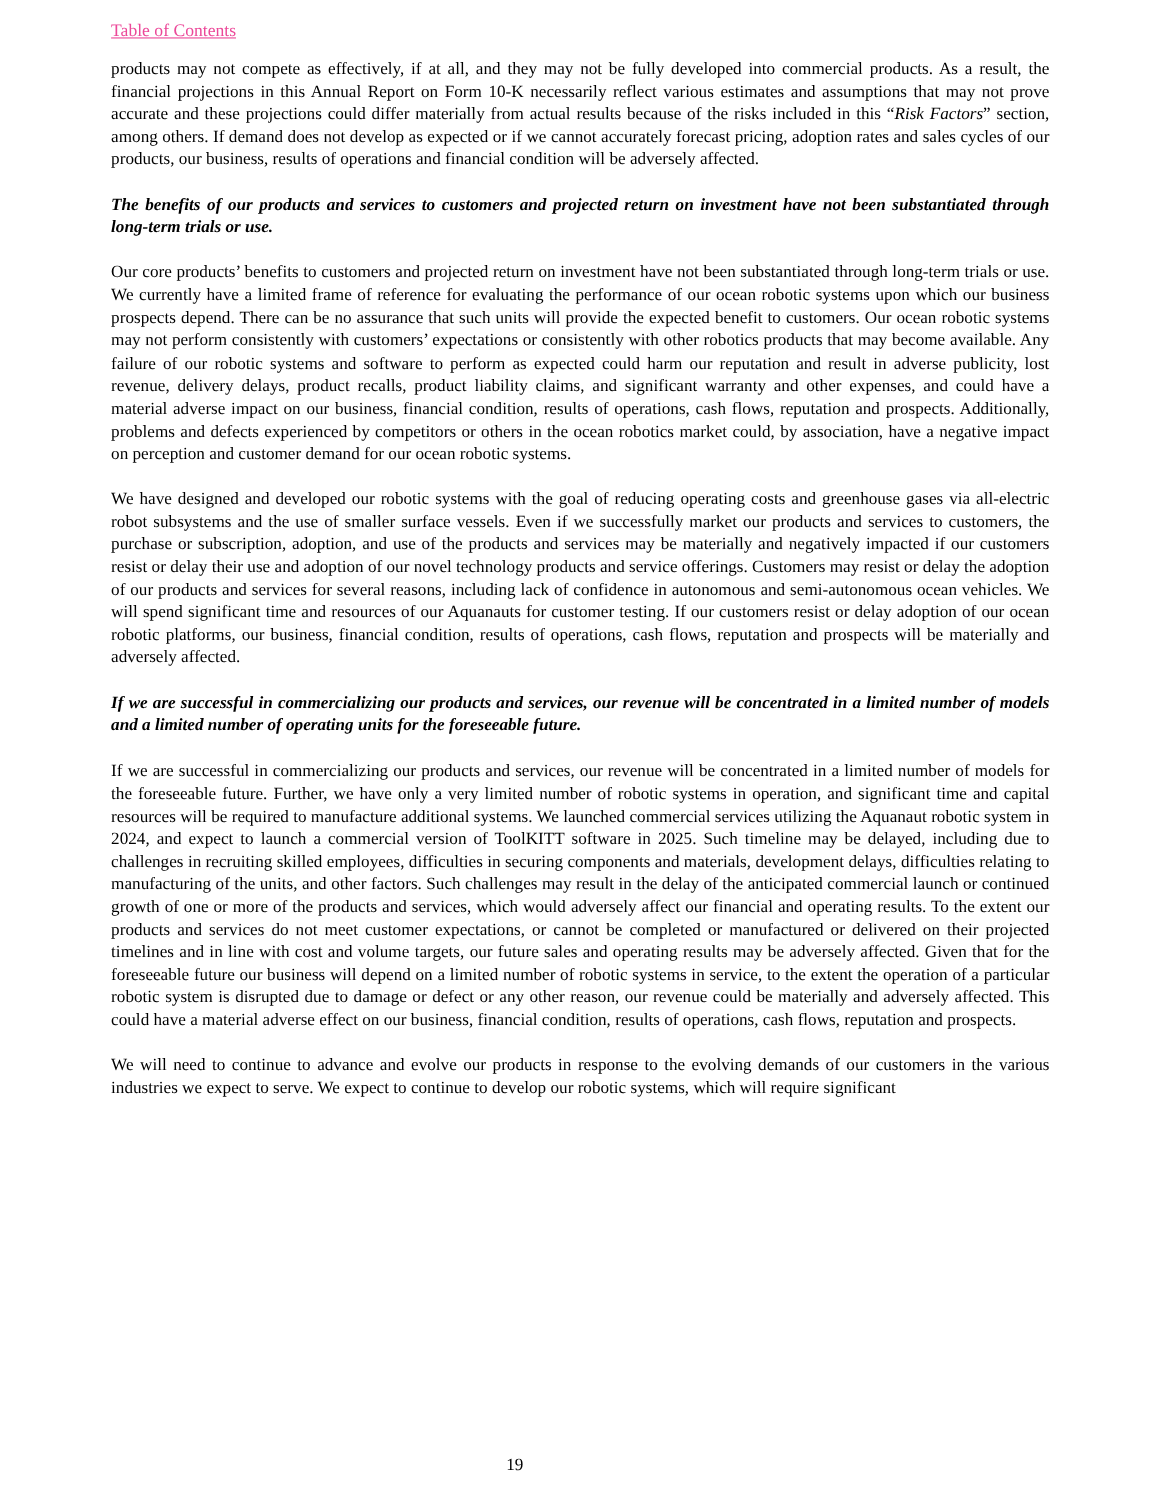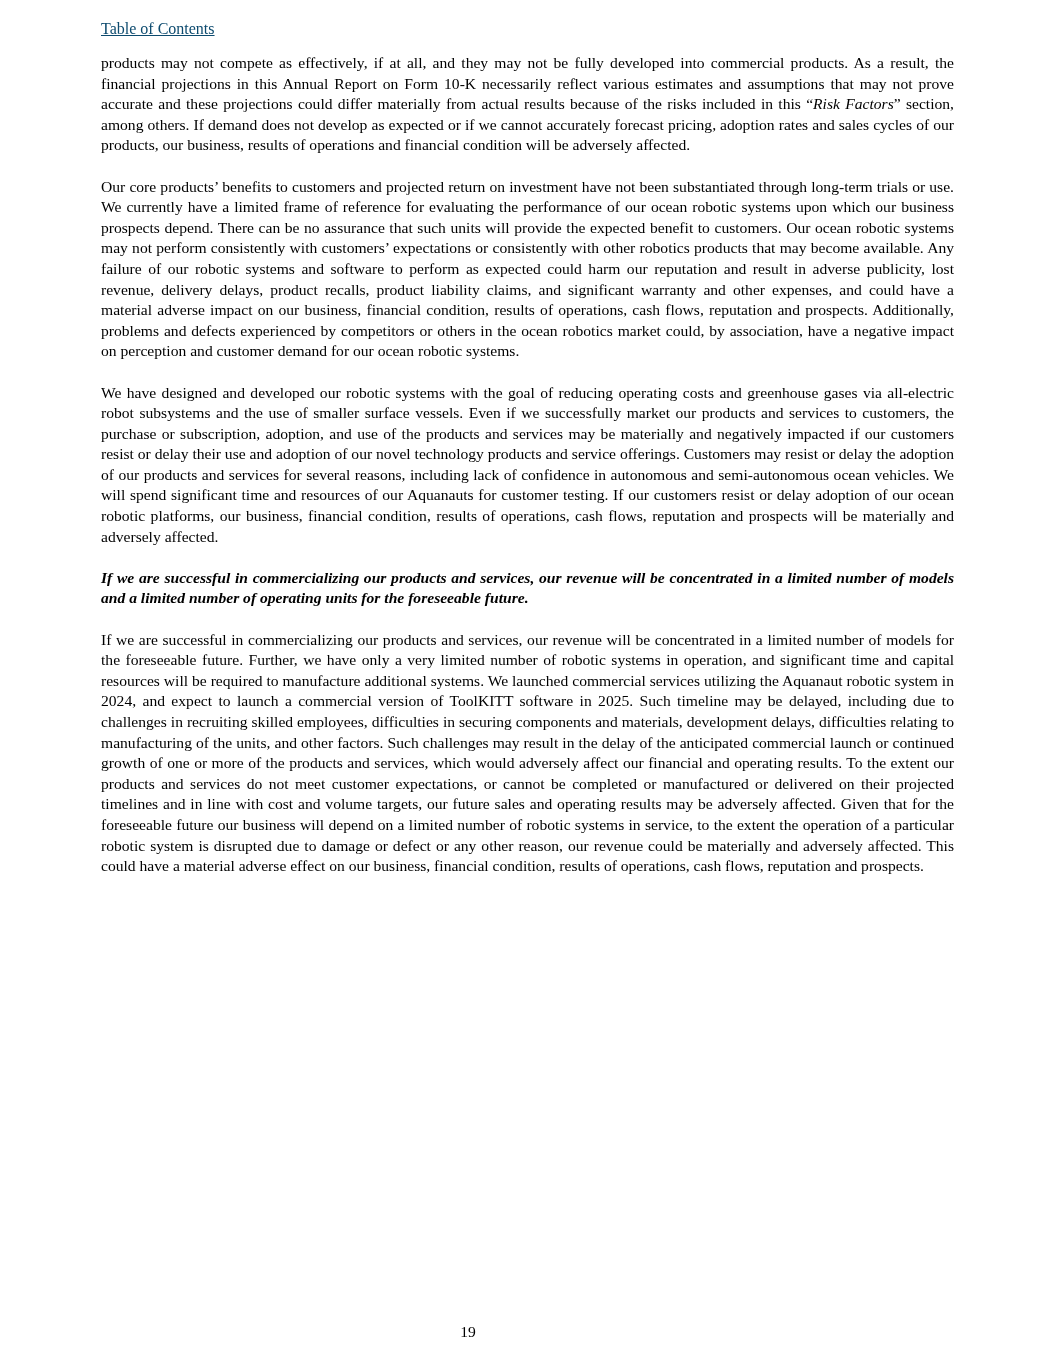--- a/index.html
+++ b/index.html
@@ -50,27 +50,29 @@
       width: 936px;
       top: 1322px;
       text-align: center;
       font-size: 15.6px;
       line-height: 20px;
     }
   </style>
 </head>
 <body>
 
-<a class="toc-link" style="color: #0c4a6e;">Table of Contents</a>
+<a class="toc-link" style="color: #ec4899;">Table of Contents</a>
 
 <div class="content">
   <p><span>products may not compete as effectively, if at all, and they may not be fully developed into commercial products. As a result, the financial projections in this Annual Report on Form 10-K necessarily reflect various estimates and assumptions that may not prove accurate and these projections could differ materially from actual results because of the risks included in this “</span><em>Risk Factors</em><span>” section, among others. If demand does not develop as expected or if we cannot accurately forecast pricing, adoption rates and sales cycles of our products, our business, results of operations and financial condition will be adversely affected.</span></p>
 
+  <p class="heading">The benefits of our products and services to customers and projected return on investment have not been substantiated through long-term trials or use.</p>
   <p>Our core products’ benefits to customers and projected return on investment have not been substantiated through long-term trials or use. We currently have a limited frame of reference for evaluating the performance of our ocean robotic systems upon which our business prospects depend. There can be no assurance that such units will provide the expected benefit to customers. Our ocean robotic systems may not perform consistently with customers’ expectations or consistently with other robotics products that may become available. Any failure of our robotic systems and software to perform as expected could harm our reputation and result in adverse publicity, lost revenue, delivery delays, product recalls, product liability claims, and significant warranty and other expenses, and could have a material adverse impact on our business, financial condition, results of operations, cash flows, reputation and prospects. Additionally, problems and defects experienced by competitors or others in the ocean robotics market could, by association, have a negative impact on perception and customer demand for our ocean robotic systems.</p>
 
   <p>We have designed and developed our robotic systems with the goal of reducing operating costs and greenhouse gases via all-electric robot subsystems and the use of smaller surface vessels. Even if we successfully market our products and services to customers, the purchase or subscription, adoption, and use of the products and services may be materially and negatively impacted if our customers resist or delay their use and adoption of our novel technology products and service offerings. Customers may resist or delay the adoption of our products and services for several reasons, including lack of confidence in autonomous and semi-autonomous ocean vehicles. We will spend significant time and resources of our Aquanauts for customer testing. If our customers resist or delay adoption of our ocean robotic platforms, our business, financial condition, results of operations, cash flows, reputation and prospects will be materially and adversely affected.</p>
 
   <p class="heading">If we are successful in commercializing our products and services, our revenue will be concentrated in a limited number of models and a limited number of operating units for the foreseeable future.</p>
   <p>If we are successful in commercializing our products and services, our revenue will be concentrated in a limited number of models for the foreseeable future. Further, we have only a very limited number of robotic systems in operation, and significant time and capital resources will be required to manufacture additional systems. We launched commercial services utilizing the Aquanaut robotic system in 2024, and expect to launch a commercial version of ToolKITT software in 2025. Such timeline may be delayed, including due to challenges in recruiting skilled employees, difficulties in securing components and materials, development delays, difficulties relating to manufacturing of the units, and other factors. Such challenges may result in the delay of the anticipated commercial launch or continued growth of one or more of the products and services, which would adversely affect our financial and operating results. To the extent our products and services do not meet customer expectations, or cannot be completed or manufactured or delivered on their projected timelines and in line with cost and volume targets, our future sales and operating results may be adversely affected. Given that for the foreseeable future our business will depend on a limited number of robotic systems in service, to the extent the operation of a particular robotic system is disrupted due to damage or defect or any other reason, our revenue could be materially and adversely affected. This could have a material adverse effect on our business, financial condition, results of operations, cash flows, reputation and prospects.</p>
 
+  <p class="last">We will need to continue to advance and evolve our products in response to the evolving demands of our customers in the various industries we expect to serve. We expect to continue to develop our robotic systems, which will require significant</p>
 </div>
 
 <div class="page-number">19</div>
 
 </body></html>

